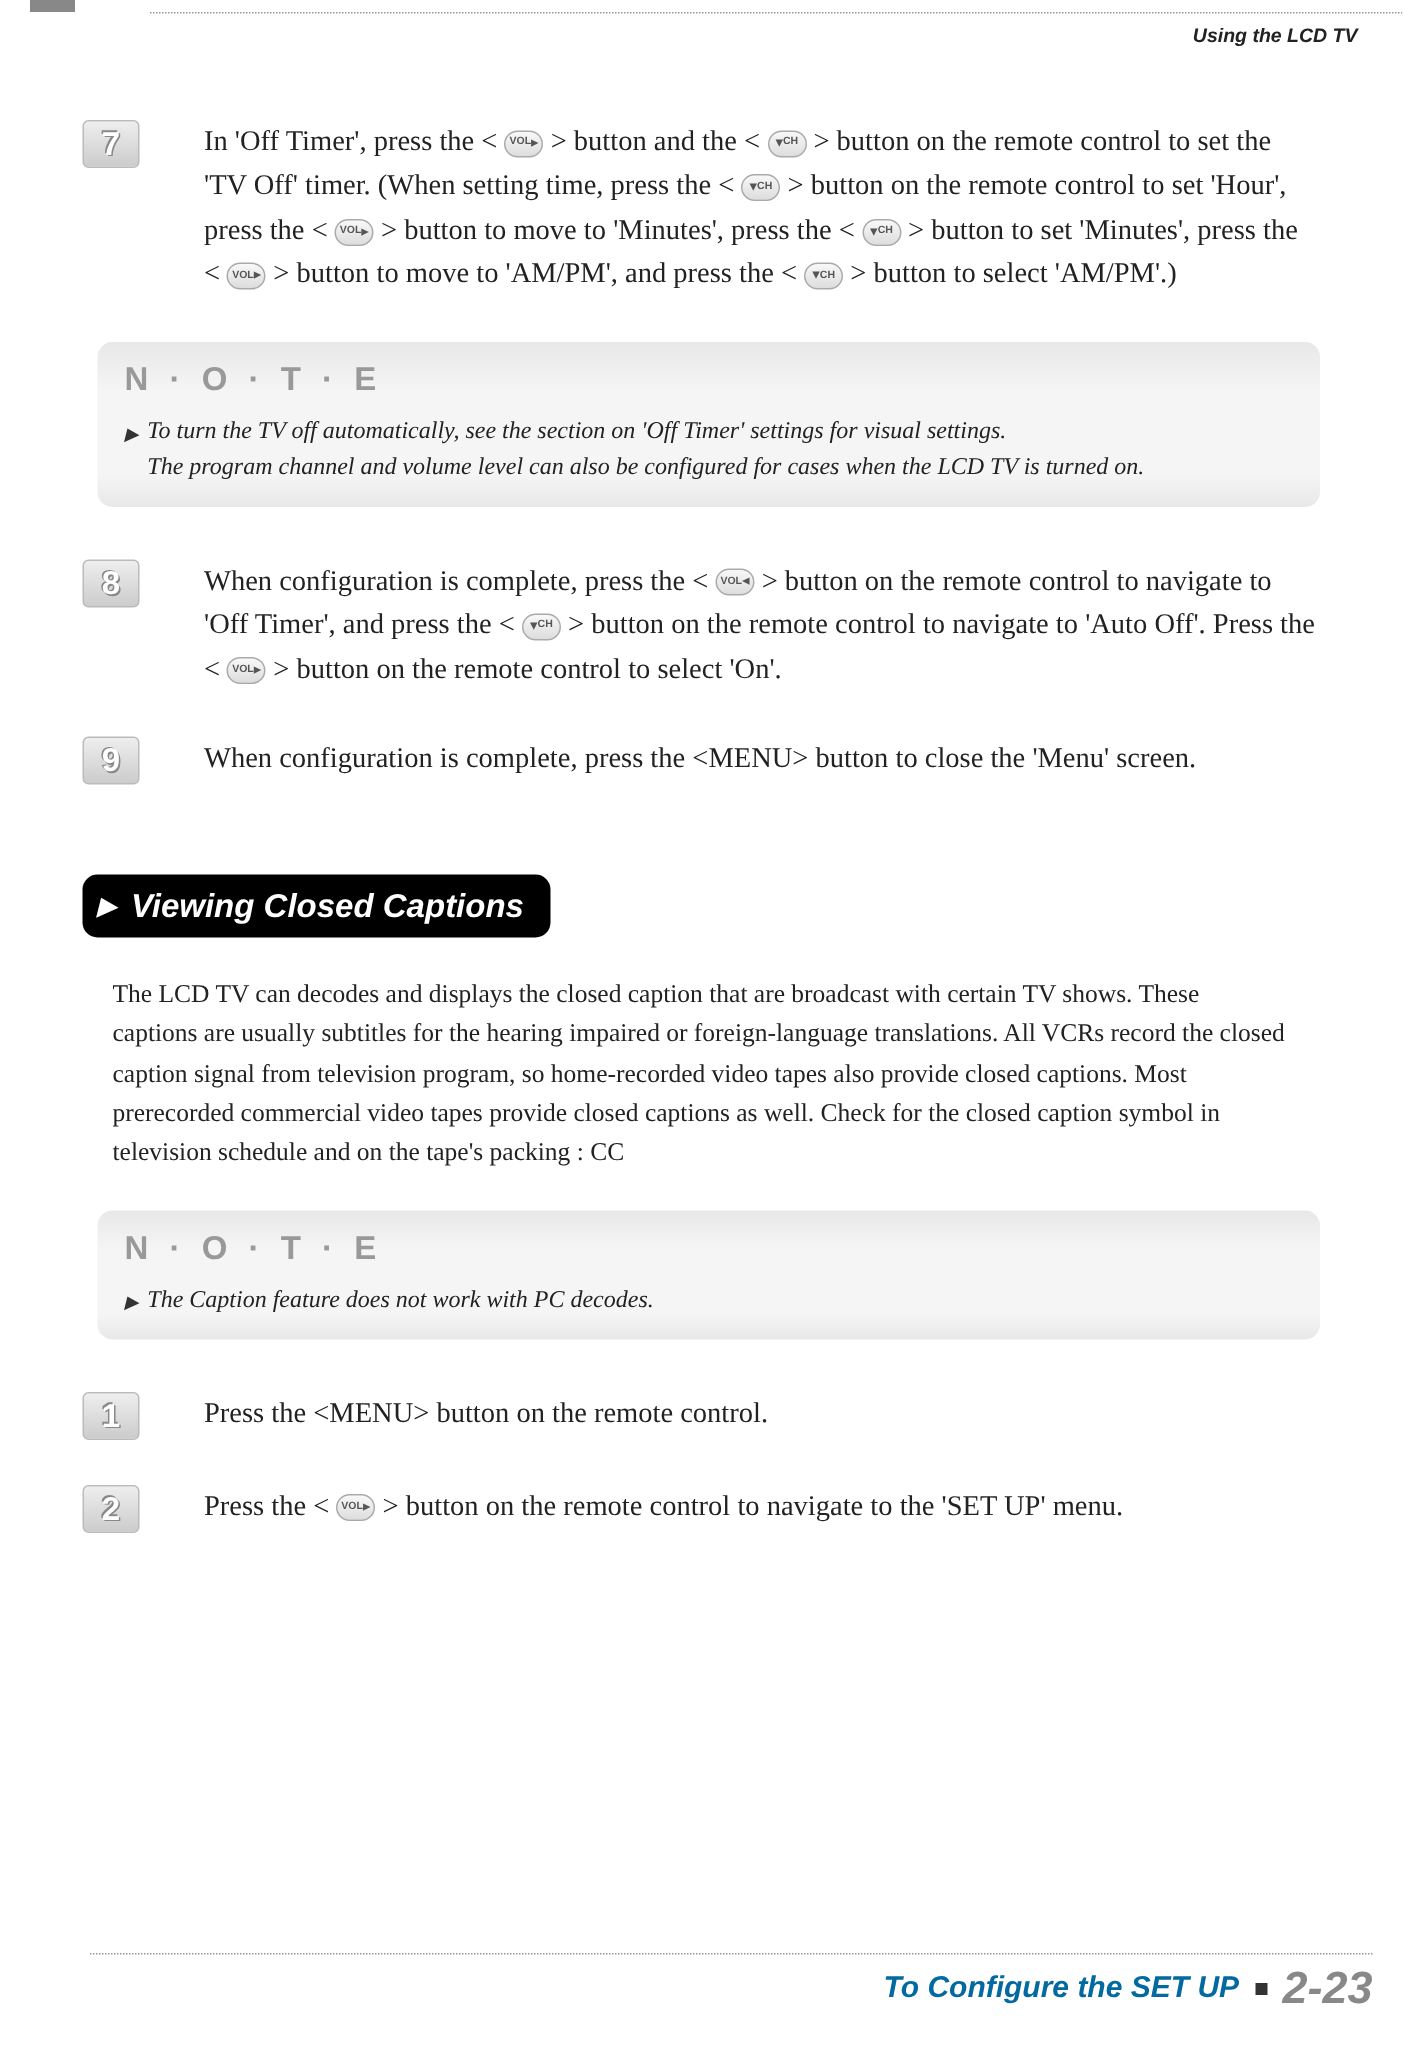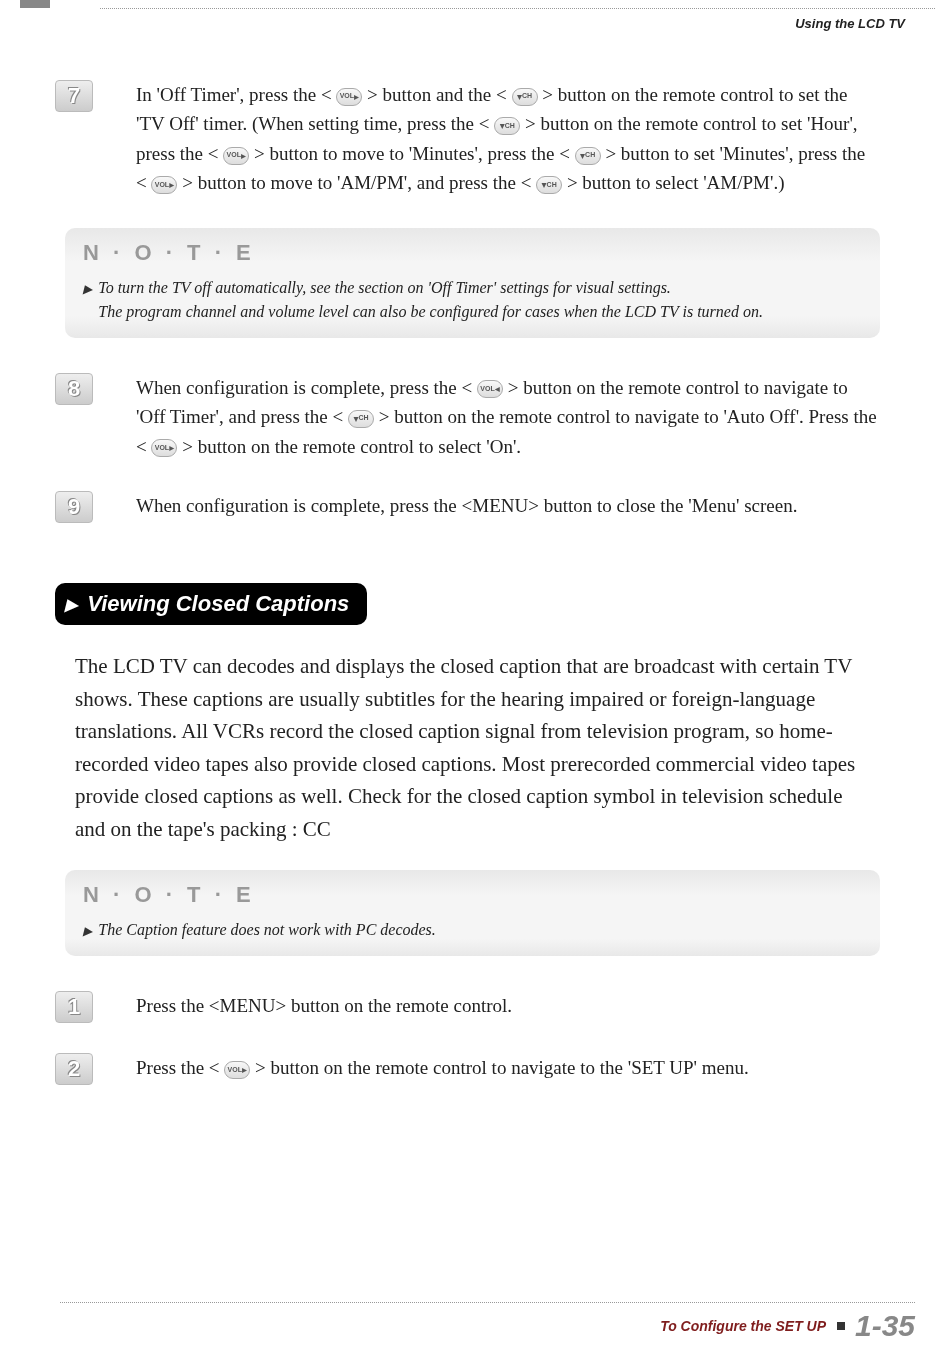--- a/index.html
+++ b/index.html
@@ -121,39 +121,39 @@
       font-family: Arial, sans-serif;
       font-weight: bold;
       font-style: italic;
       font-size: 22px;
       padding: 8px 18px 8px 10px;
       border-radius: 10px;
       margin: 30px 0 25px 0;
     }
     .section-heading .tri { margin-right: 10px; font-size: 16px; }
     .intro {
-      font-size: 21px;
+      font-size: 17px;
       line-height: 1.55;
       margin: 0 20px 25px 20px;
     }
     .footer {
       position: absolute;
       bottom: 24px;
       left: 60px;
       right: 20px;
       border-top: 1px dotted #999;
       padding-top: 6px;
       text-align: right;
       font-family: Arial, sans-serif;
     }
     .footer-label {
       font-weight: bold;
-      font-size: 14px;
-      font-style: italic;
-      color: #7f1d1d;
+      font-size: 20px;
+      font-style: italic;
+      color: #0369a1;
       vertical-align: middle;
     }
     .footer-sq {
       display: inline-block;
       width: 8px;
       height: 8px;
       background: #333;
       margin: 0 6px;
       vertical-align: middle;
     }
@@ -292,14 +292,14 @@
         </span>
       <span> &gt; button on the remote control to navigate to the 'SET UP' menu.</span>
     </div>
   </div>
 
 </div>
 
 <div class="footer">
   <span class="footer-label">To Configure the SET UP</span>
   <span class="footer-sq"></span>
-  <span class="footer-page">1-35</span>
+  <span class="footer-page">2-23</span>
 </div>
 
 </body></html>

